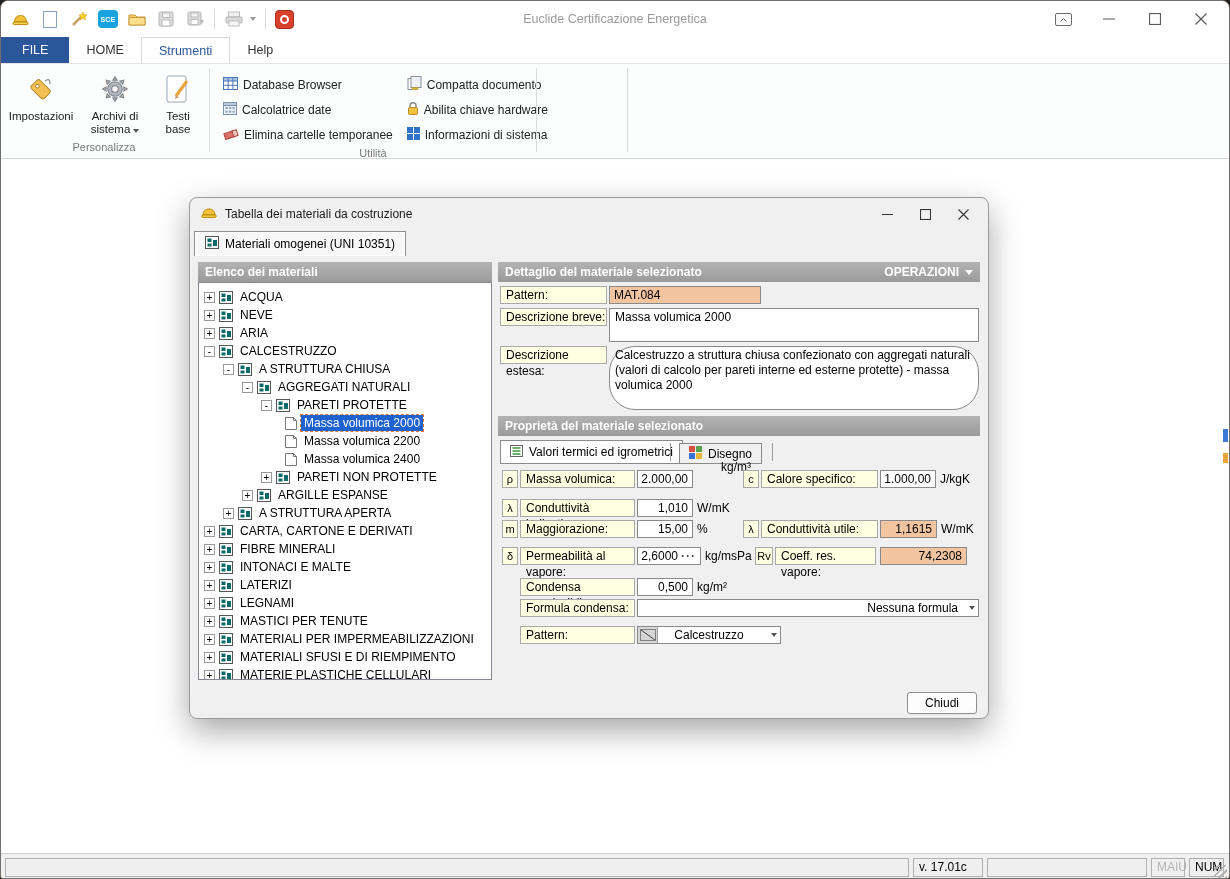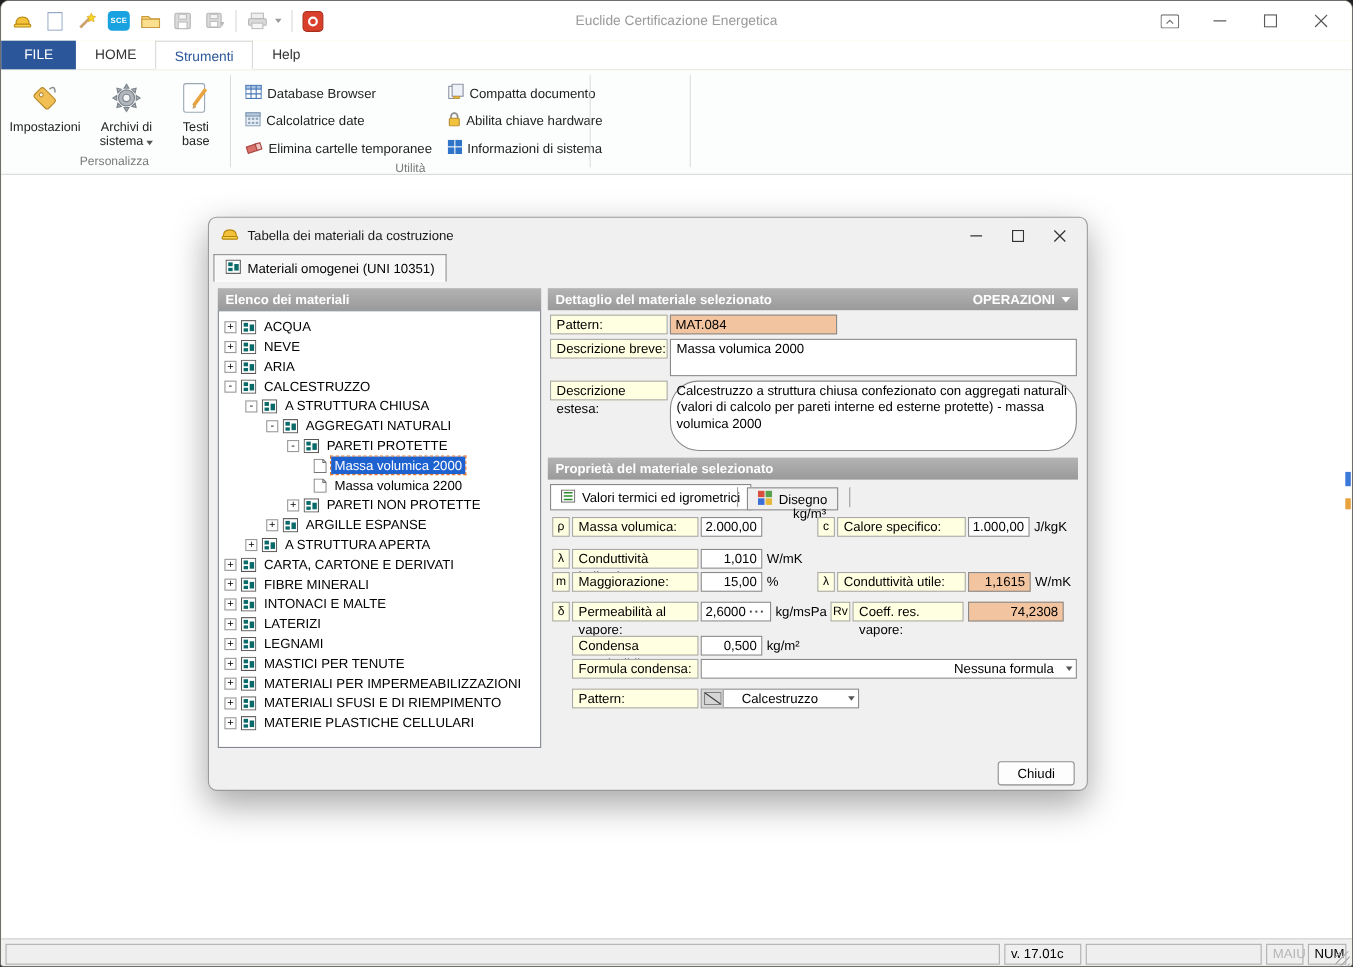--- a/index.html
+++ b/index.html
@@ -1,19 +1,19 @@
 <!DOCTYPE html>
 <html><head>
 <meta charset="utf-8">
 <style>
   * { box-sizing: border-box; margin: 0; padding: 0; }
   html,body { width:1230px; height:879px; }
   body { font-family:"Liberation Sans", sans-serif; background:#1f1f1f; position:relative; overflow:hidden; }
 
-  .window { position:absolute; inset:0; background:#fef9c3; border:1px solid #6e6e6e; border-radius:8px 8px 3px 3px; overflow:hidden;padding-left:10px; }
+  .window { position:absolute; inset:0; background:#fdba74; border:1px solid #6e6e6e; border-radius:8px 8px 3px 3px; overflow:hidden;padding-left:10px; }
 
   
   .titlebar { position:absolute; left:0; top:0; width:100%; height:36px; background:#fff; }
   .win-title { position:absolute; left:0; right:0; top:0; height:36px; line-height:36px; text-align:center; color:#9a9a9a; font-size:12.5px; pointer-events:none; }
   .qat { position:absolute; left:10px; top:0; height:36px; display:flex; align-items:center; gap:9px; }
   .qicon { width:20px; height:20px; display:flex; align-items:center; justify-content:center; }
   .qsep { width:1px; height:20px; background:#d9d9d9; }
   .sce { width:20px; height:18px; background:#18a3e0; border-radius:4px; color:#fff; font-size:7px; font-weight:bold; display:flex; align-items:center; justify-content:center; letter-spacing:.2px; }
   .power { width:19px; height:19px; background:#d8402c; border:1px solid #a82f1e; border-radius:4px; display:flex; align-items:center; justify-content:center; }
   .power i { display:block; width:9px; height:9px; border:2px solid #fff; border-radius:50%; }
@@ -439,20 +439,29 @@
         </div>
       <div class="trow lv4leaf">
           <span class="lico">
             <svg width="12" height="13">
               <path d="M0.5 0.5h8l3 3v9h-11z" fill="#fff" stroke="#777"></path>
               <path d="M8.5 0.5v3h3" fill="none" stroke="#777"></path>
             </svg>
           </span>
           <span class="tlabel">Massa volumica 2200</span>
         </div>
+      <div class="trow lv4leaf">
+          <span class="lico">
+            <svg width="12" height="13">
+              <path d="M0.5 0.5h8l3 3v9h-11z" fill="#fff" stroke="#777"></path>
+              <path d="M8.5 0.5v3h3" fill="none" stroke="#777"></path>
+            </svg>
+          </span>
+          <span class="tlabel">Massa volumica 2400</span>
+        </div>
       <div class="trow lv3">
           <span class="exp">+</span>
           <span class="nico">
             <svg width="14" height="13">
               <rect x="0.5" y="0.5" width="13" height="12" fill="#fff" stroke="#555"></rect>
               <rect x="2.5" y="2.5" width="4" height="3.5" fill="#0a6a6a"></rect>
               <rect x="2.5" y="7.5" width="4" height="3" fill="#0a6a6a"></rect>
               <rect x="8" y="4" width="4" height="6" fill="#0a6a6a"></rect>
             </svg>
           </span>

